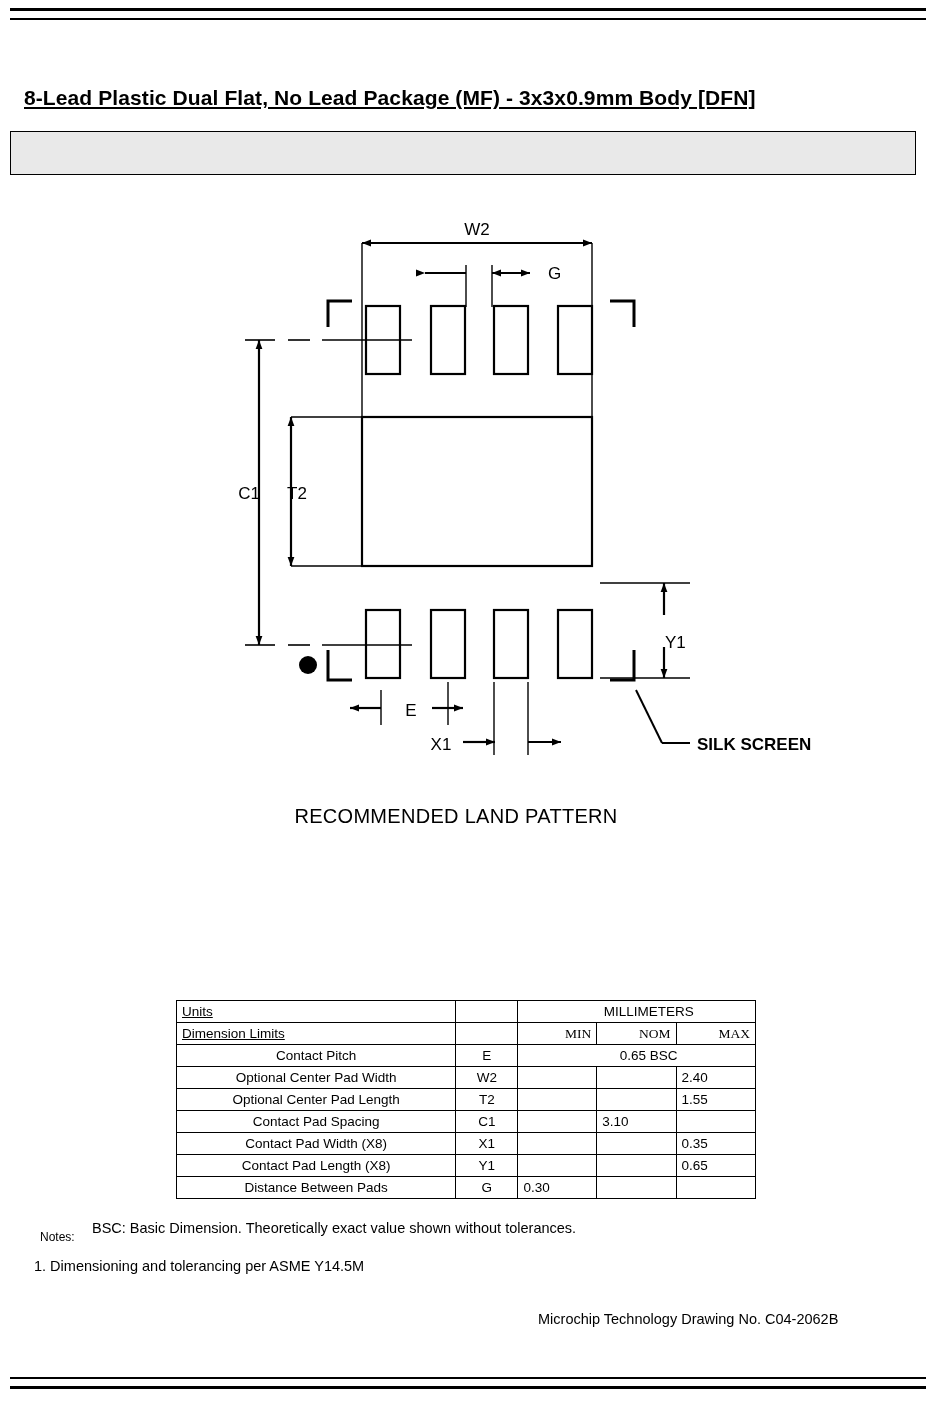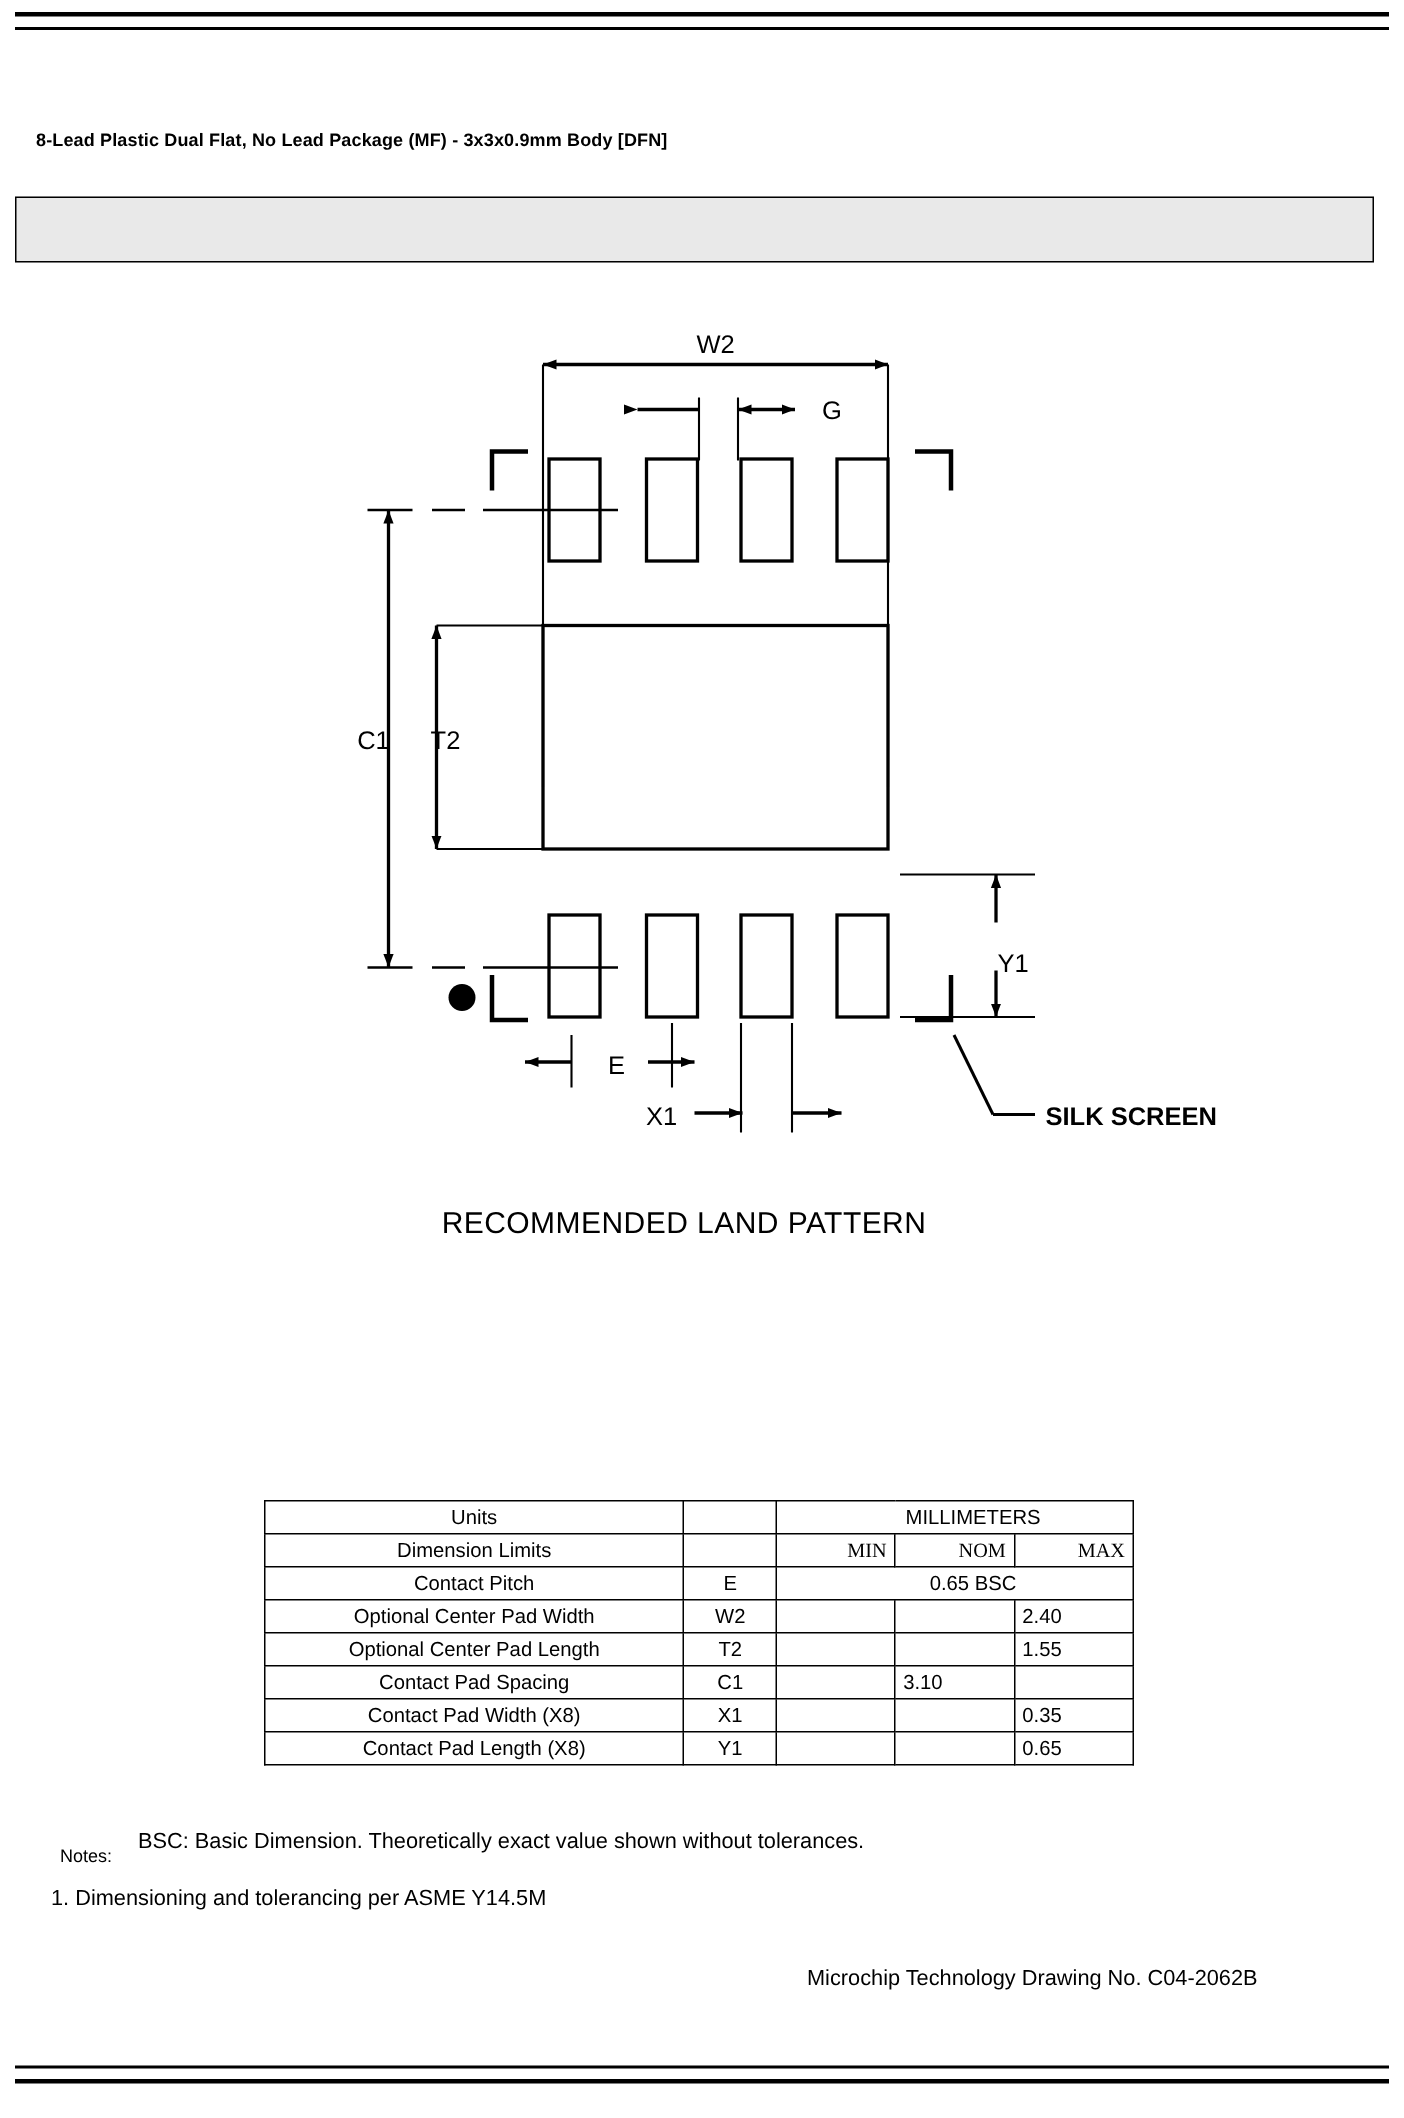--- a/index.html
+++ b/index.html
@@ -34,24 +34,25 @@
     height: 7px;
     border-top: 2px solid #000;
     border-bottom: 3px solid #000;
   }
 
   
   .doc-title {
     position: absolute;
     left: 24px;
     top: 86px;
-    font-size: 12px;
+    font-size: 21px;
     font-weight: bold;
     letter-spacing: 0.1px;
     white-space: nowrap;
+    text-decoration: underline;
   }
   .note-box {
     position: absolute;
     left: 10px;
     top: 131px;
     width: 906px;
     height: 44px;
     background: #e9e9e9;
     border: 1px solid #000;
     box-sizing: border-box;
@@ -89,21 +90,21 @@
   .dim-table td {
     border: 1px solid #000;
     height: 21px;
     padding: 0 5px;
     font-size: 13.5px;
     line-height: 21px;
   }
   .dim-table .c-label { width: 300px; text-align: center; }
   .dim-table .c-sym   { width: 56px;  text-align: center; }
   .dim-table .c-num   { width: 74px;  text-align: left; }
-  .dim-table .hdr-right { text-align: center; }
+  .dim-table .hdr-right { text-align: left; text-decoration: underline; }
   .dim-table .hdr-center { text-align: right; font-family: Liberation Serif, serif; }
   .dim-table .span3 { text-align: center; padding-left: 29px; }
 
   
   .notes-label {
     position: absolute;
     left: 40px;
     top: 1230px;
     font-size: 12px;
   }
@@ -275,20 +276,27 @@
       <td class="c-num"></td>
       <td class="c-num">0.35</td>
     </tr>
     <tr>
       <td class="c-label">Contact Pad Length (X8)</td>
       <td class="c-sym">Y1</td>
       <td class="c-num"></td>
       <td class="c-num"></td>
       <td class="c-num">0.65</td>
     </tr>
+    <tr>
+      <td class="c-label">Distance Between Pads</td>
+      <td class="c-sym">G</td>
+      <td class="c-num">0.30</td>
+      <td class="c-num"></td>
+      <td class="c-num"></td>
+    </tr>
   </tbody>
 </table>
 
 <div class="notes-label">Notes:</div>
 <div class="note-1">1. Dimensioning and tolerancing per ASME Y14.5M</div>
 <div class="note-bsc">BSC: Basic Dimension. Theoretically exact value shown without tolerances.</div>
 <div class="drawing-no">Microchip Technology Drawing No. C04-2062B</div>
 
 <div class="rule-bottom"></div>
 

